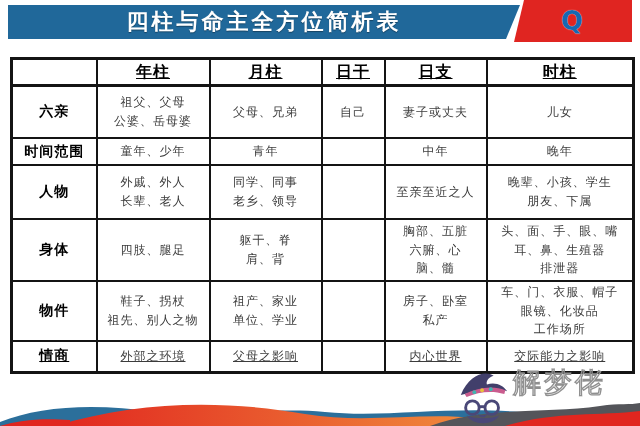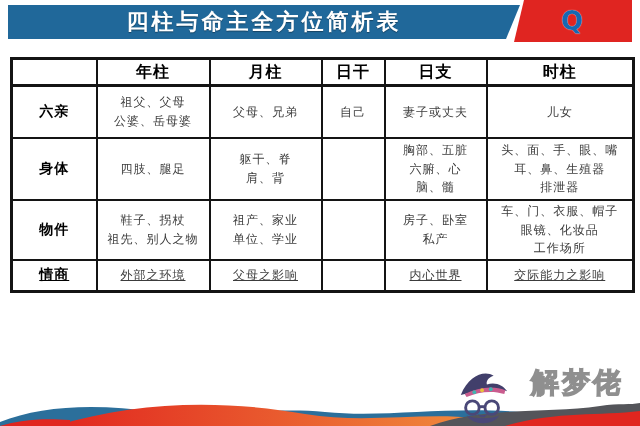--- a/index.html
+++ b/index.html
@@ -46,21 +46,21 @@
   table.main col.c3 { width:63px; }
   table.main col.c4 { width:102px; }
   table.main col.c5 { width:147px; }
   table.main th, table.main td {
     border:2px solid #141414;
     text-align:center; vertical-align:middle;
     padding:1px 3px; overflow:hidden;
   }
   table.main thead th {
     height:22px; font-size:16px; font-weight:bold; color:#000;
-    border-bottom:3px solid #141414; letter-spacing:1px;
+    border-bottom:3px solid #141414; letter-spacing:1px;text-decoration:underline;
   }
   td.rowlabel {
     font-weight:bold; font-size:14px; color:#000; letter-spacing:1px;
     font-family:"Liberation Sans", sans-serif;
   }
   td.cell {
     font-family:"Liberation Serif", serif;
     font-size:12px; color:#3c3c3c;
     white-space:pre-line; line-height:1.55; letter-spacing:1px;
   }
@@ -72,23 +72,23 @@
   tr.r5 td { height:54px; }
   tr.r6 td { height:27px;text-decoration:underline; }
 
   
   .watermark {
     position:absolute; right:0; bottom:0; width:185px; height:64px;
     z-index:6; pointer-events:none;
   }
   .wm-char { position:absolute; left:0; bottom:0; }
   .wm-big {
-    position:absolute; left:76px; top:2px;
+    position:absolute; left:58px; top:2px;
     font-family:"Liberation Serif", serif;
-    font-size:28px; font-weight:bold; letter-spacing:3px;
+    font-size:28px; font-weight:normal; letter-spacing:3px;
     color:rgba(200,200,200,0.25);
     -webkit-text-stroke:1.3px #8f8f8f;
   }
   .wm-small {
     position:absolute; left:44px; top:47px;
     font-size:16px; font-weight:bold; letter-spacing:1px;
     color:rgba(190,195,200,0.3);
     margin-top:16px;
     -webkit-text-stroke:1px #9fa6ad;
   }
@@ -128,20 +128,39 @@
   <tbody>
     <tr class="r0">
       <td class="rowlabel">六亲</td>
       <td class="cell">祖父、父母
 公婆、岳母婆</td>
       <td class="cell">父母、兄弟</td>
       <td class="cell">自己</td>
       <td class="cell">妻子或丈夫</td>
       <td class="cell">儿女</td>
     </tr>
+    <tr class="r1">
+      <td class="rowlabel">时间范围</td>
+      <td class="cell">童年、少年</td>
+      <td class="cell">青年</td>
+      <td class="cell"></td>
+      <td class="cell">中年</td>
+      <td class="cell">晚年</td>
+    </tr>
+    <tr class="r3">
+      <td class="rowlabel">人物</td>
+      <td class="cell">外戚、外人
+长辈、老人</td>
+      <td class="cell">同学、同事
+老乡、领导</td>
+      <td class="cell"></td>
+      <td class="cell">至亲至近之人</td>
+      <td class="cell">晚辈、小孩、学生
+朋友、下属</td>
+    </tr>
     <tr class="r4">
       <td class="rowlabel">身体</td>
       <td class="cell">四肢、腿足</td>
       <td class="cell">躯干、脊
 肩、背</td>
       <td class="cell"></td>
       <td class="cell">胸部、五脏
 六腑、心
 脑、髓</td>
       <td class="cell">头、面、手、眼、嘴

